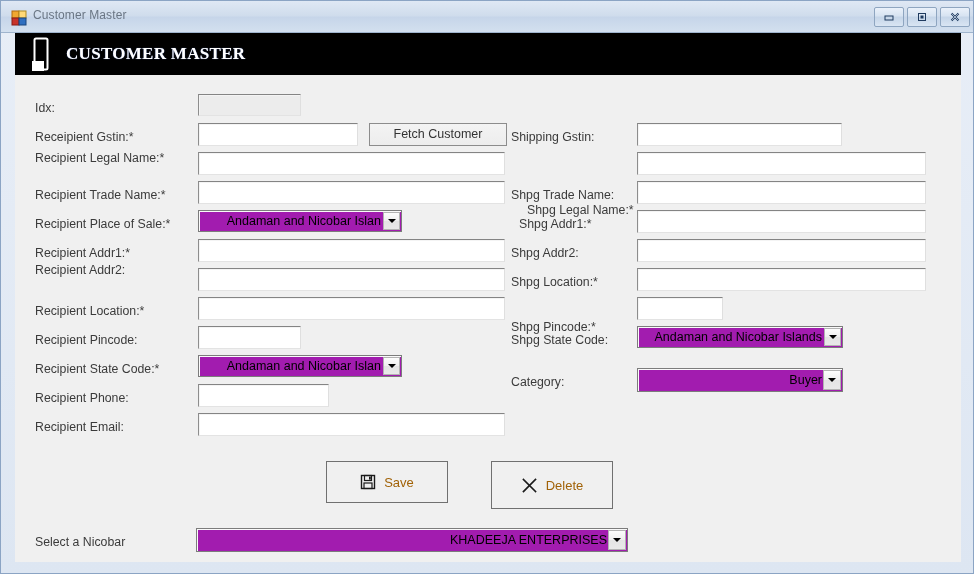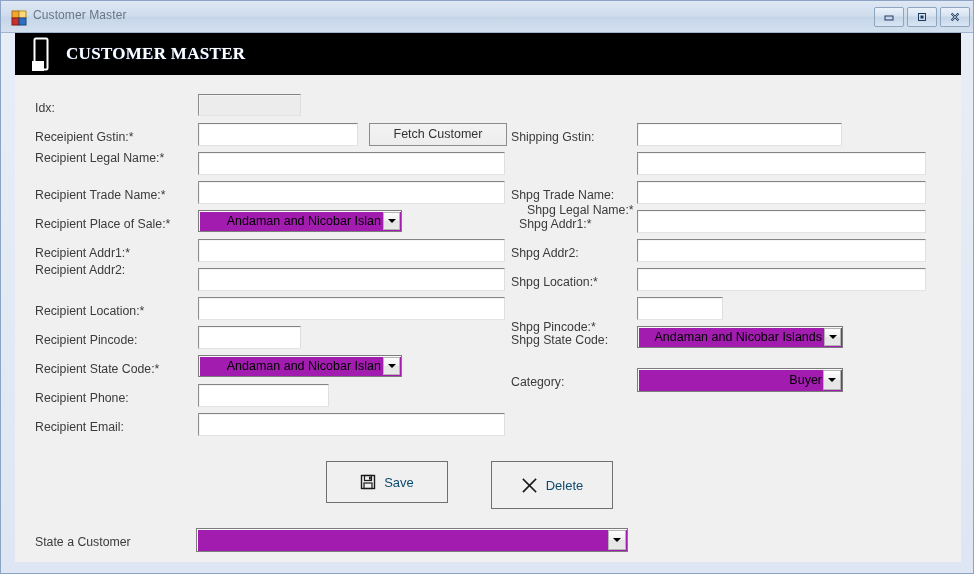--- a/index.html
+++ b/index.html
@@ -171,21 +171,21 @@
   .btn {
     position: absolute;
     box-sizing: border-box;
     background: #f0f0f0;
     border: 1px solid #707070;
     display: flex;
     align-items: center;
     justify-content: center;
     gap: 8px;
     font-size: 13px;
-    color: #0c4a6e;
+    color: #a16207;
     font-family: "Liberation Sans", sans-serif;
   }
   .btn.flat {
     background: linear-gradient(to bottom, #f3f3f3 0%, #ededed 100%);
     border: 1px solid #8c8c8c;
     font-size: 12.5px;
     color: #333;
   }
   .btn .bl { line-height: 1; }
 </style>
@@ -338,21 +338,22 @@
 
     <div class="btn" style="left:476px; top:386px; width:122px; height:48px;">
       <span>
         <svg class="glyph" width="17" height="17" viewBox="0 0 17 17">
           <path d="M2.5 2.5 L14.5 14.5 M14.5 2.5 L2.5 14.5" stroke="#1a1a1a" stroke-width="1.7" fill="none" stroke-linecap="square"></path>
         </svg>
       </span>
       <span class="bl">Delete</span>
     </div>
 
-    <span class="lbl" style="left:20px; top:460px;">State a Customer</span>
+    <span class="lbl" style="left:20px; top:460px;">Select a Nicobar</span>
     <div class="cbo big" style="left:181px; top:453px; width:432px; height:24px;">
+      <span class="cbo-text" style="line-height:22px;">KHADEEJA ENTERPRISES</span>
       <span class="cbo-arrow">
           <i class="tri"></i>
         </span>
     </div>
 
   </div>
 </div>
 
 </body></html>

